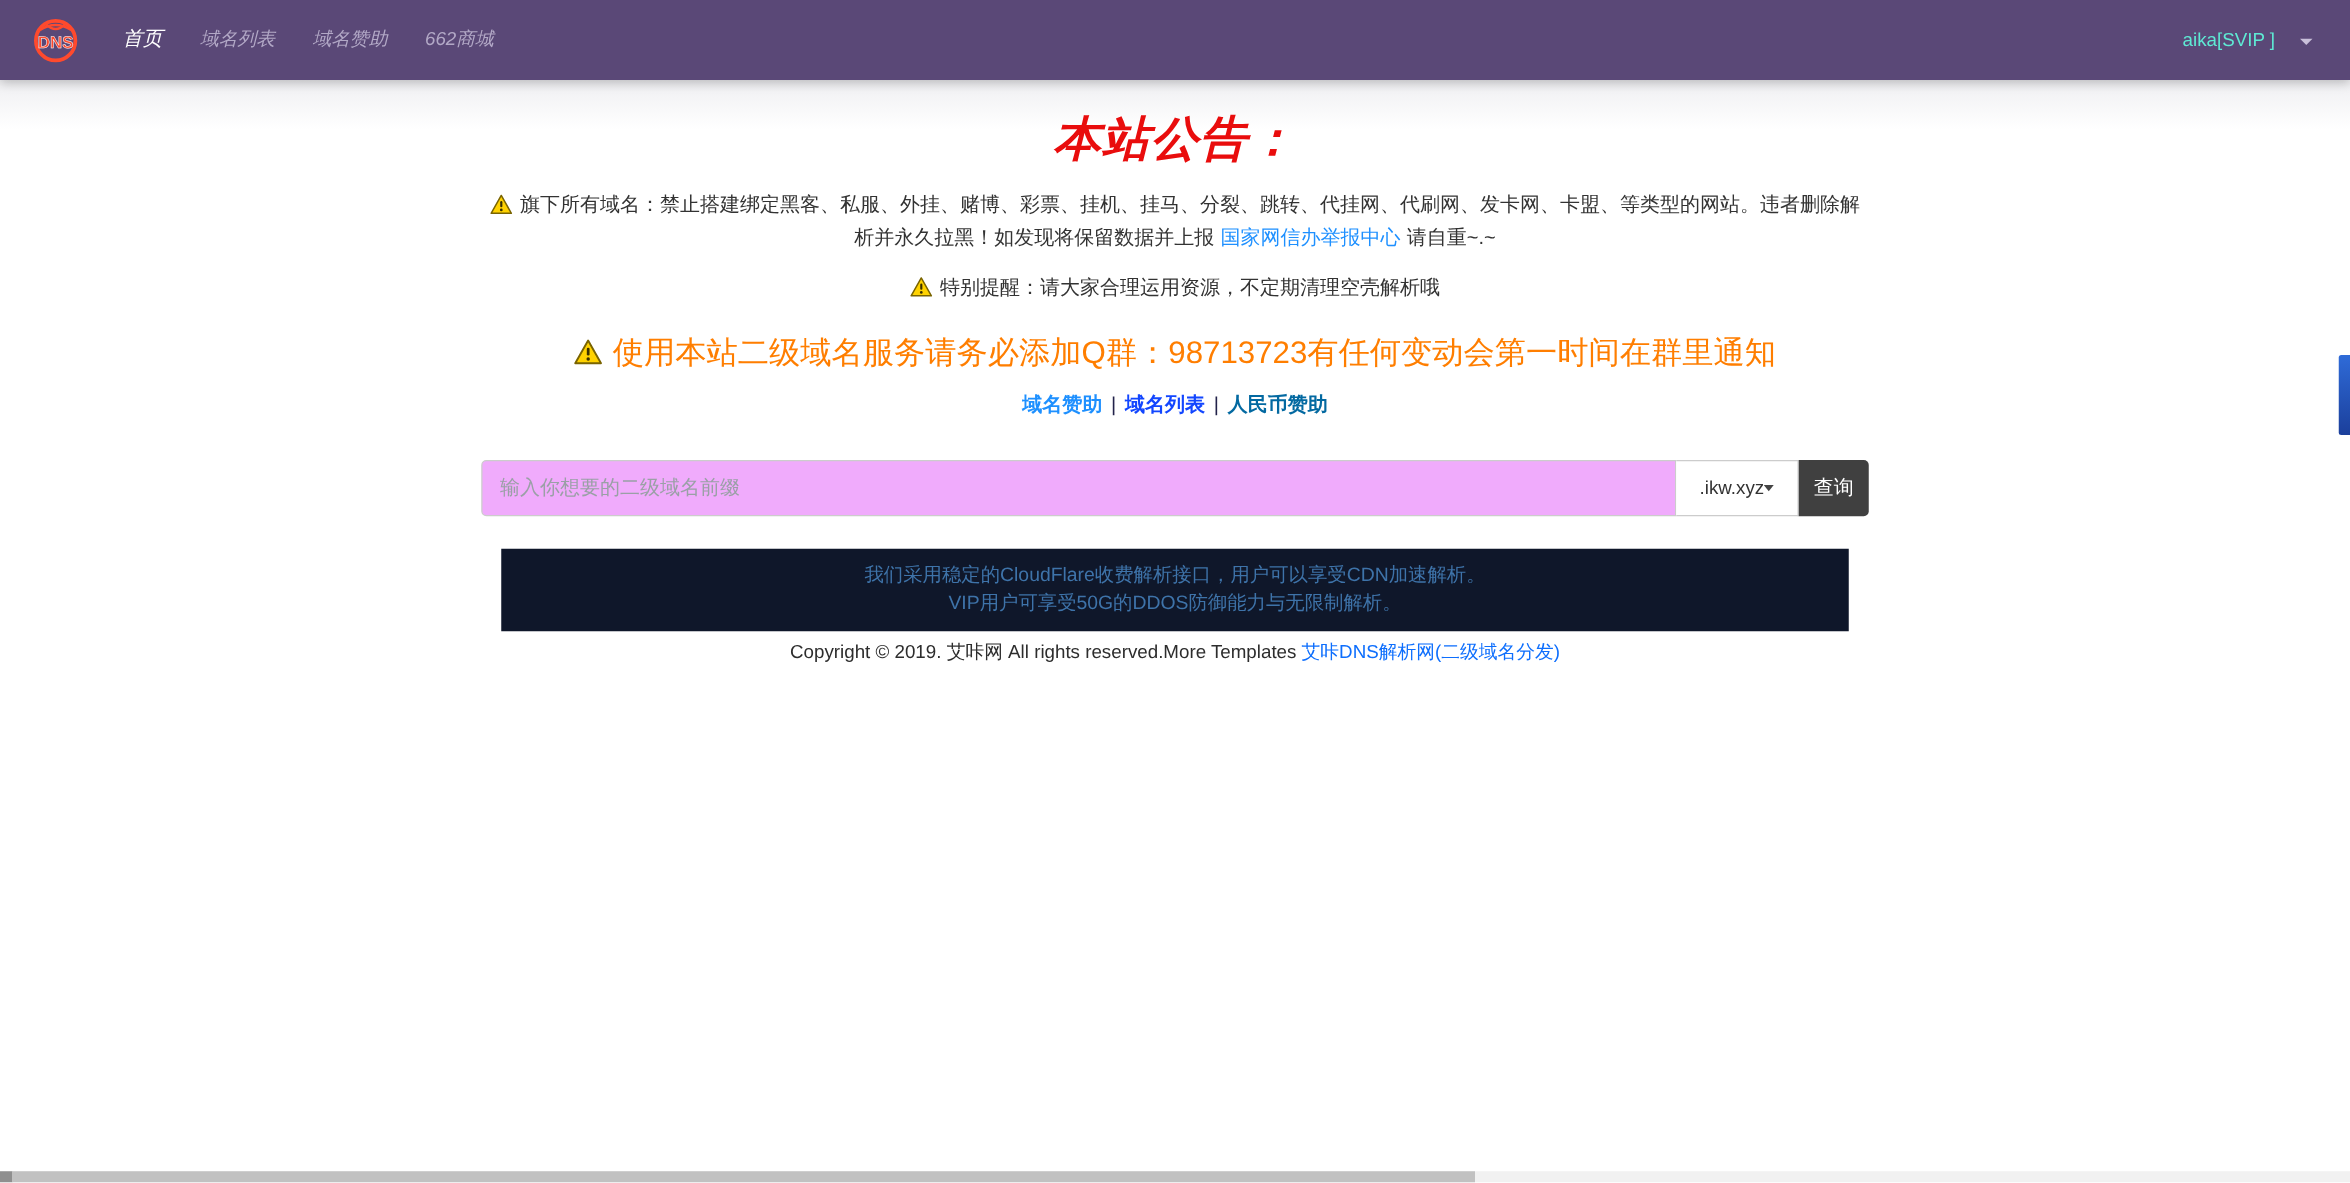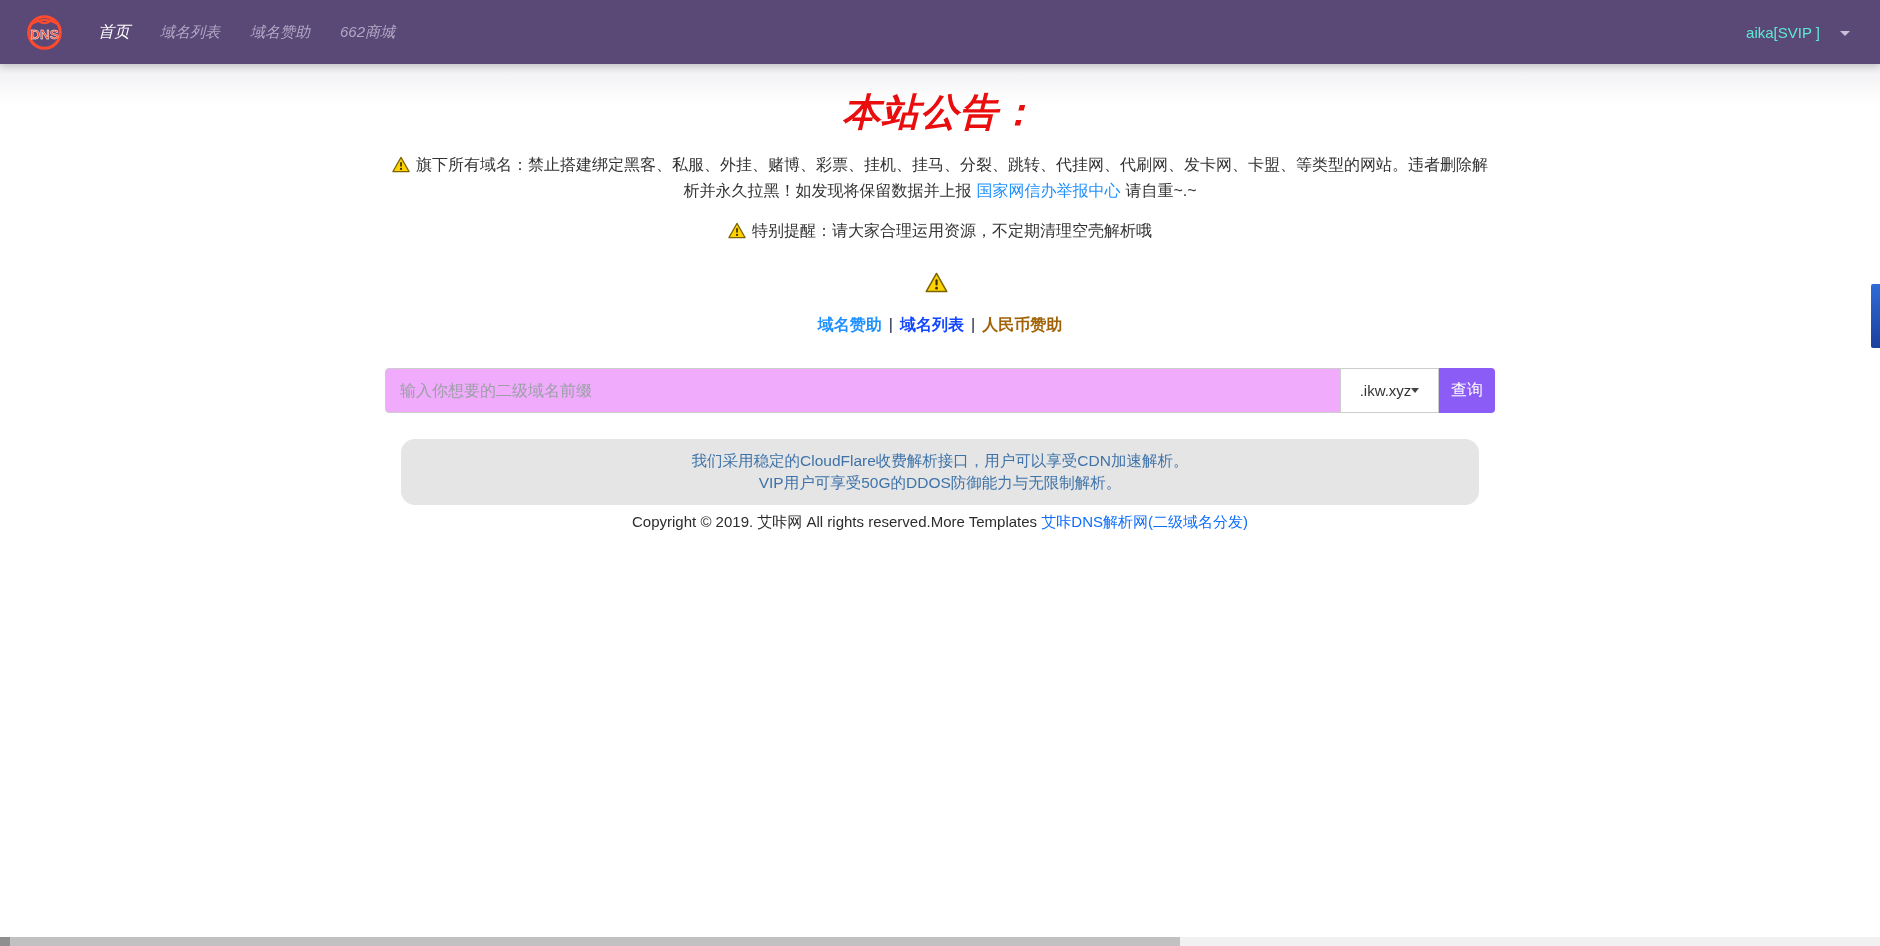--- a/index.html
+++ b/index.html
@@ -55,49 +55,49 @@
   .qq-notice{
     margin-top:22px; text-align:center; color:#ff7e00;
     font-size:25px; line-height:32px; font-weight:500;
   }
   .qq-notice .warn-icon{ vertical-align:-2px; margin-right:8px; }
 
   .quick-links{ margin-top:16px; text-align:center; font-size:16px; font-weight:700; line-height:22px; }
   .quick-links a{ text-decoration:none; cursor:pointer; }
   .ql-blue{ color:#1e90ff; }
   .ql-deepblue{ color:#1246ff; }
-  .ql-violet{ color:#a16207; }
+  .ql-violet{ color:#0369a1; }
   .ql-sep{ color:#22224a; font-weight:400; margin:0 7px; }
 
   
   .search-row{ display:flex; margin-top:32px; height:45px; }
   .search-input{
     flex:1; border:1px solid #ccc; border-radius:4px 0 0 4px;
     padding:0 14px; font-size:16px; color:#333; outline:none; background:#f0abfc;
     font-family:"Liberation Sans","DejaVu Sans",sans-serif;
   }
   .search-input::placeholder{ color:#9aa0a6; }
   .domain-select{
     width:98px; border:1px solid #ccc; border-left:none; background:#fff;
     display:flex; align-items:center; justify-content:center; 
     font-size:15px; color:#333; cursor:pointer;
   }
   .select-caret{
     width:0; height:0; border-left:4.5px solid transparent;
     border-right:4.5px solid transparent; border-top:5px solid #444;
   }
   .search-btn{
-    width:56px; background:#8b5cf6; color:#fff; border:none;
+    width:56px; background:#404040; color:#fff; border:none;
     border-radius:0 4px 4px 0; font-size:16px; cursor:pointer;
     font-family:"Liberation Sans","DejaVu Sans",sans-serif;
   }
 
   
   .alert-info{
-    margin:26px 16px 0; background:#e5e5e5; border-radius:14px;
+    margin:26px 16px 0; background:#0f172a; border-radius:0;
     padding:11px 10px; text-align:center; color:#3e73a9;
     font-size:15.5px; line-height:22px;
   }
 
   
   .footer{ margin-top:8px; text-align:center; font-size:15px; color:#2d2d2d; line-height:18px; }
   .footer a{ color:#0d6efd; text-decoration:none; cursor:pointer; }
 
   
   .side-tab{
@@ -157,21 +157,21 @@
       <rect x="10.9" y="7.5" width="2.3" height="6.6" rx="1.1" fill="#3a3000"></rect>
       <circle cx="12.05" cy="16.9" r="1.45" fill="#3a3000"></circle>
     </svg><span>特别提醒：请大家合理运用资源，不定期清理空壳解析哦</span>
   </p>
 
   <p class="qq-notice">
     <svg class="warn-icon" width="23" height="21" viewBox="0 0 24 22">
       <path d="M12 1.5 L22.8 20.5 H1.2 Z" fill="#ffd200" stroke="#7a6400" stroke-width="1.6" stroke-linejoin="round"></path>
       <rect x="10.9" y="7.5" width="2.3" height="6.6" rx="1.1" fill="#3a3000"></rect>
       <circle cx="12.05" cy="16.9" r="1.45" fill="#3a3000"></circle>
-    </svg>
+    </svg><span>使用本站二级域名服务请务必添加Q群：98713723有任何变动会第一时间在群里通知</span>
   </p>
 
   <div class="quick-links">
     <a class="ql-blue">域名赞助</a><span class="ql-sep">|</span><a class="ql-deepblue">域名列表</a><span class="ql-sep">|</span><a class="ql-violet">人民币赞助</a>
   </div>
 
   <div class="search-row">
     <input class="search-input" type="text" placeholder="输入你想要的二级域名前缀" style="">
     <div class="domain-select">
       <span>.ikw.xyz</span>

